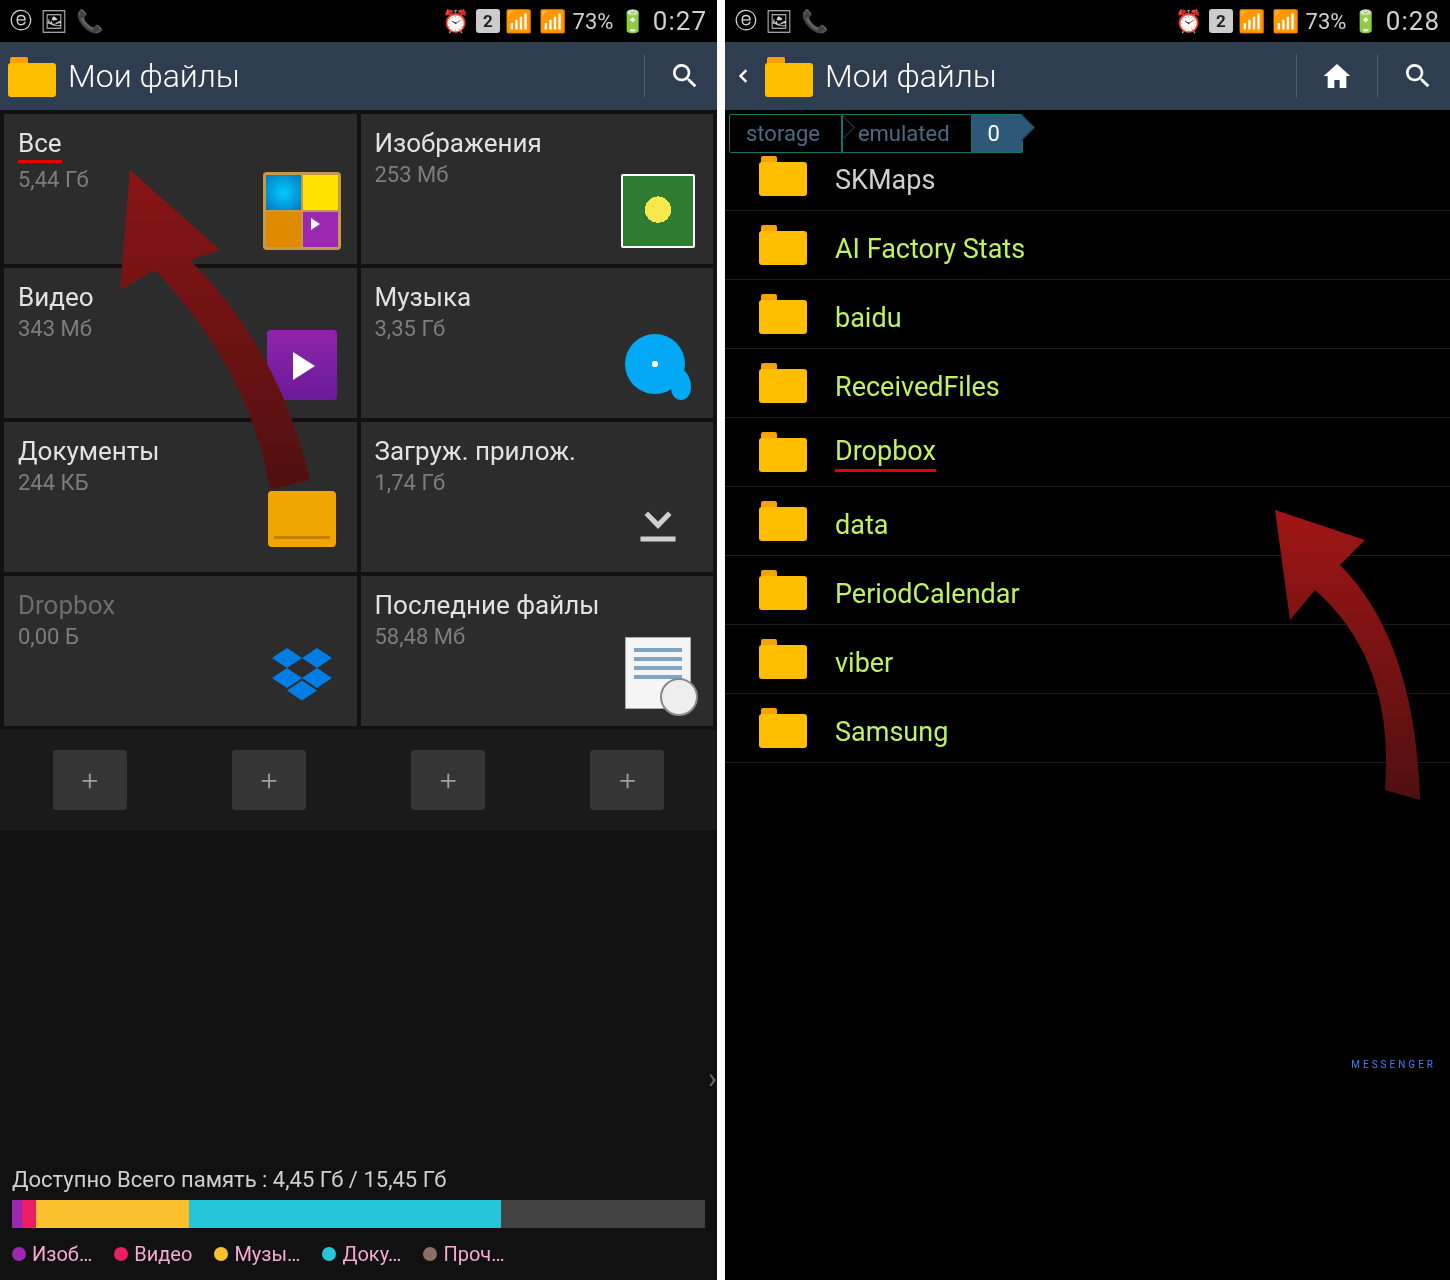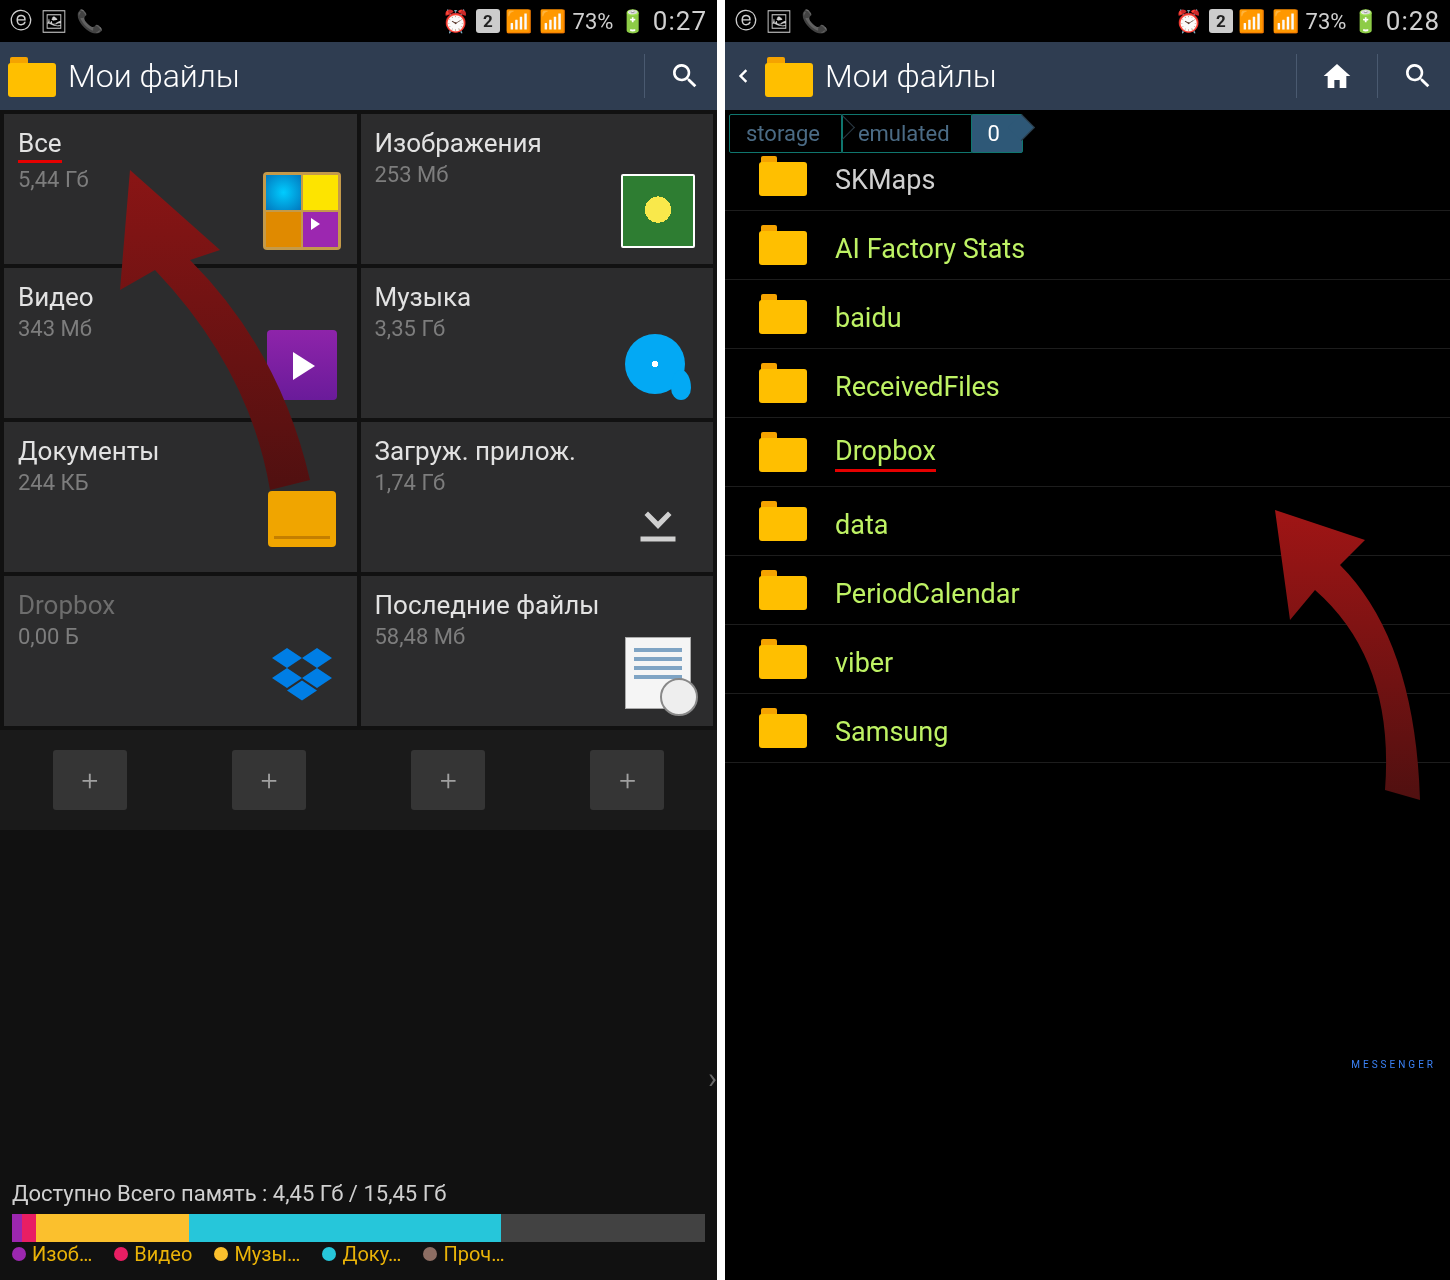--- a/index.html
+++ b/index.html
@@ -26,21 +26,21 @@
 .tile .size{color:#7d7d7d;font-size:22px;margin-top:4px}
 .tile .ticon{position:absolute;right:16px;bottom:14px;width:78px;height:78px;display:flex;align-items:center;justify-content:center}
 .dim .title{color:#6d6d6d}
 .shortcuts{background:#1a1a1a;padding:20px 0;display:flex;justify-content:space-around}
 .shortcut{width:74px;height:60px;background:#353535;border-radius:3px;display:flex;align-items:center;justify-content:center;position:relative}
 .shortcut .plus{color:#a0a0a0;font-size:28px;font-weight:300}
 .storage{padding:14px 12px;background:#111}
 .storage-label{color:#d0d0d0;font-size:22px}
 .storage-bar{height:28px;background:#2a2a2a;margin-top:8px;display:flex;overflow:hidden}
 .seg{height:100%}
-.legend{display:flex;gap:22px;font-size:20px;color:#eab308}
+.legend{display:flex;gap:22px;margin-top:14px;font-size:20px;color:#f9a8d4}
 .legend span{display:flex;align-items:center;gap:6px}
 .dot{width:14px;height:14px;border-radius:7px;display:inline-block}
 .breadcrumbs{height:46px;background:#000;display:flex;align-items:center;padding-left:4px;gap:0;font-size:22px}
 .crumb{padding:6px 22px 6px 16px;color:#4b6b85;position:relative;border:1px solid #0f766e;border-radius:2px;margin-right:-2px}
 .crumb::after{content:"";position:absolute;right:-9px;top:3px;width:18px;height:18px;background:inherit;transform:rotate(45deg);border:1px solid #2a3a45;border-left:none;border-bottom:none}
 .crumb.active{background:#2e5877;color:#fff}
 .folderlist{flex:1;background:#000;overflow:hidden}
 .row{display:flex;align-items:flex-end;padding:14px 34px;border-bottom:1px solid #1d1d1d;gap:28px}
 .row .folder-small{width:48px;height:40px;position:relative;flex-shrink:0}
 .row .folder-small .tab{position:absolute;left:2px;top:0;width:16px;height:7px;background:#f5a300;border-radius:2px 2px 0 0}

